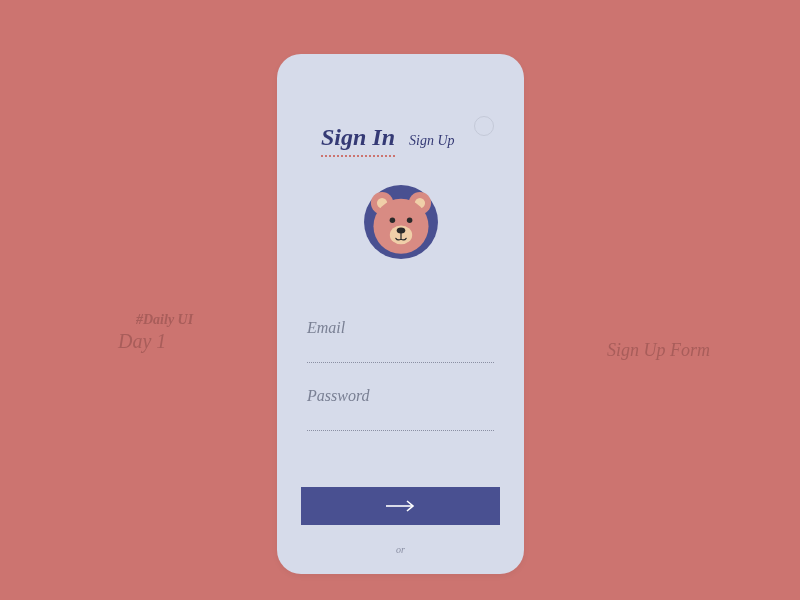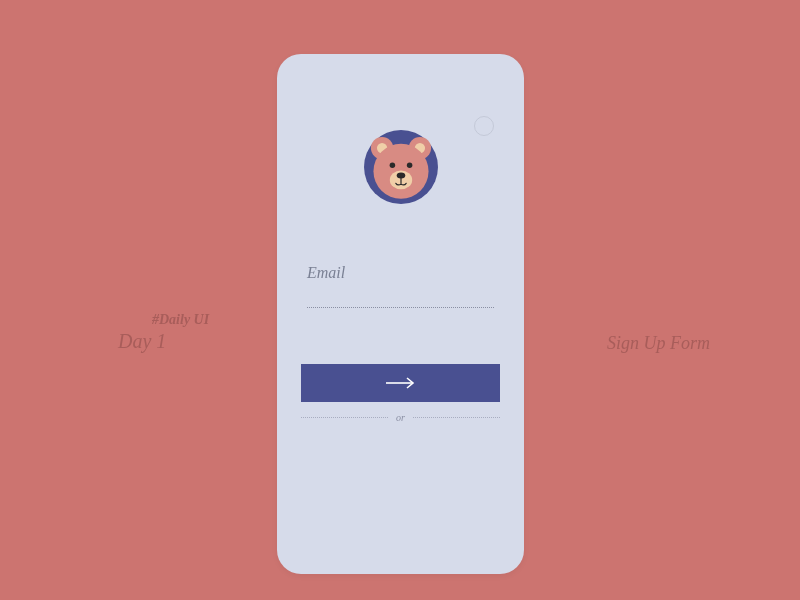--- a/index.html
+++ b/index.html
@@ -14,31 +14,31 @@
   .left-caption {
     position: absolute;
     left: 118px;
     top: 312px;
     color: #a85d5a;
     font-style: italic;
   }
   .left-caption .hash {
     font-size: 14px;
     margin-bottom: 2px;
-    margin-left: 34px;
+    margin-left: 18px;
     font-weight: bold;
   }
   .left-caption .day {
     font-size: 20px;
     font-weight: 400;
   }
   .right-caption {
     position: absolute;
     right: 90px;
-    top: 333px;
+    top: 340px;
     color: #a85d5a;
     font-style: italic;
     font-size: 18px;
   }
   .phone {
     position: absolute;
     left: 277px;
     top: 54px;
     width: 247px;
     height: 520px;
@@ -116,20 +116,21 @@
     justify-content: center;
     cursor: pointer;
     margin-bottom: 10px;
   }
   .submit-btn svg { display: block; }
   .or-row {
     display: flex;
     align-items: center;
     gap: 8px;
     margin: 6px 0 10px 0;
+    flex-direction: column;
   }
   .or-line {
     flex: 1;
     border-top: 1px dotted #a8adc0;
   }
   .or-text {
     font-size: 10px;
     font-style: italic;
     color: #8a8fa3;
   }
@@ -157,20 +158,24 @@
 <div class="left-caption">
   <div class="hash">#Daily UI</div>
   <div class="day">Day 1</div>
 </div>
 
 <div class="right-caption">Sign Up Form</div>
 
 <div class="phone">
   <div class="camera-cutout"></div>
 
+  <div class="tabs">
+    <span class="tab-active">Sign In</span>
+    <span class="tab-inactive">Sign Up</span>
+  </div>
 
   <div class="avatar-wrap">
     <span>
       <svg class="avatar" viewBox="0 0 100 100">
         <circle cx="50" cy="50" r="43" fill="#495091"></circle>
 
         <circle cx="28" cy="28" r="13" fill="#d88b83"></circle>
         <circle cx="72" cy="28" r="13" fill="#d88b83"></circle>
         <circle cx="28" cy="28" r="6" fill="#f0cfa8"></circle>
         <circle cx="72" cy="28" r="6" fill="#f0cfa8"></circle>
@@ -185,20 +190,24 @@
         <path d="M50 63 L50 70 M50 70 Q46 72 44 69 M50 70 Q54 72 56 69" stroke="#2a2a2a" stroke-width="1.4" fill="none" stroke-linecap="round"></path>
       </svg>
     </span>
   </div>
 
   <div class="field">
     <label class="field-label">Email</label>
     <input class="field-input" type="text" style="">
   </div>
 
+  <div class="field">
+    <label class="field-label">Password</label>
+    <input class="field-input" type="password" style="">
+  </div>
 
   <div class="spacer"></div>
 
   <button class="submit-btn">
     <span>
       <svg width="34" height="14" viewBox="0 0 34 14">
         <line x1="2" y1="7" x2="28" y2="7" stroke="#ffffff" stroke-width="1.6"></line>
         <polyline points="23,2 29,7 23,12" fill="none" stroke="#ffffff" stroke-width="1.6"></polyline>
       </svg>
     </span>

